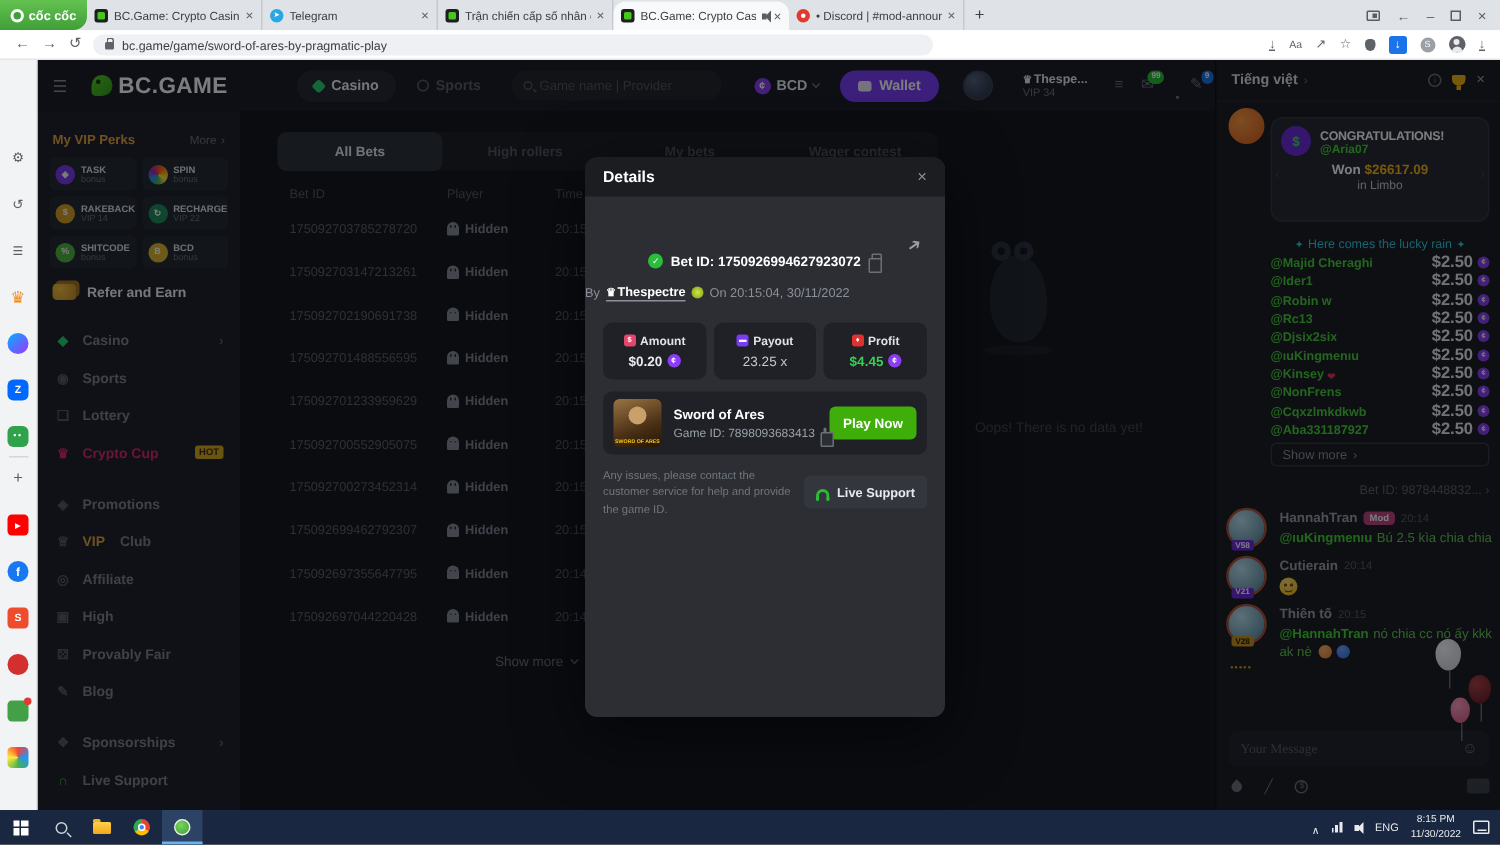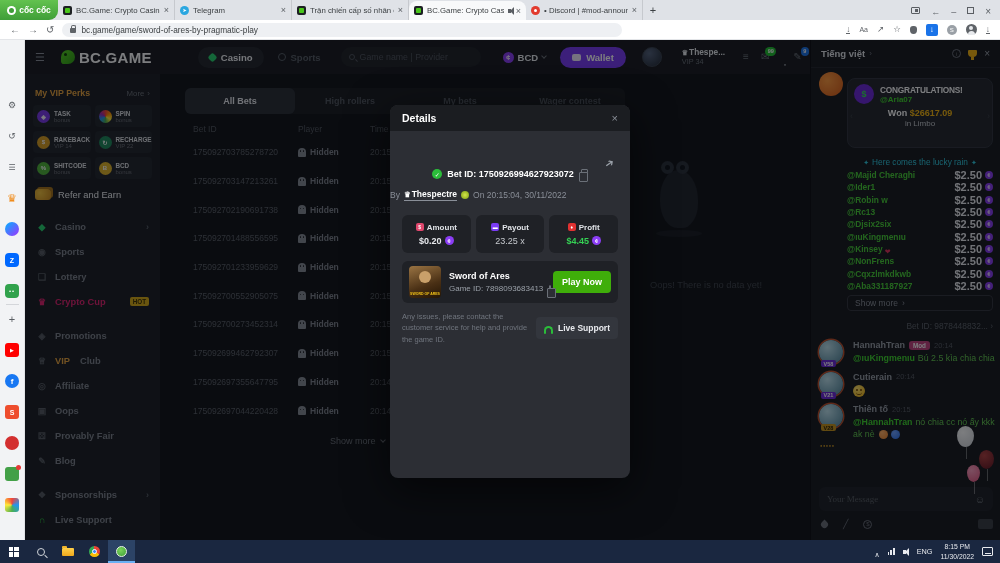--- a/index.html
+++ b/index.html
@@ -135,21 +135,21 @@
 .perk.spin .pi{background:conic-gradient(#f44336,#ff9800,#ffeb3b,#4caf50,#2196f3,#9c27b0,#f44336)}
 .perk.rake .pi{background:#d9a023}.perk.rake .pi::before{content:"$"}
 .perk.rech .pi{background:#1f8a5b}.perk.rech .pi::before{content:"↻"}
 .perk.shit .pi{background:#51b53a}.perk.shit .pi::before{content:"%"}
 .perk.bcd .pi{background:#e0b429}.perk.bcd .pi::before{content:"B"}
 .ptxt{display:flex;flex-direction:column;min-width:0}
 .pt{font-size:6.3px;font-weight:bold;color:#dfe2e6;white-space:nowrap}
 .ps{font-size:6px;color:#6b7078;white-space:nowrap}
 .refer{margin:10px 2px 0;display:flex;align-items:center;gap:7px}
 .coins{width:16px;height:11px;background:radial-gradient(circle at 30% 35%,#f5c43d,#c8881b);border-radius:3px;box-shadow:2px -2px 0 #a8741a}
-.refer .t{color:#f1f3f6;font-weight:normal;font-size:9.3px}
+.refer .t{color:#f1f3f6;font-weight:bold;font-size:9.3px}
 .menu{margin-top:14px}
 .mi{display:flex;align-items:center;gap:7px;height:25px;padding:0 3px;color:#7e838c;font-size:9.3px;font-weight:bold}
 .mi .g{width:12px;text-align:center;font-size:9px;color:#565b62;flex:none}
 .mi .lbl{flex:1;white-space:nowrap;overflow:hidden}
 .mi .acc{color:#e8a33d;margin-right:3px}
 .mi .chev{color:#565b62;font-size:9px}.mi .chev::before{content:"›"}
 .mi.casino .g{color:#27d26d}
 .mi.hot .lbl{color:#e0226e}
 .mi.hot .g{color:#e0226e}
 .hotb{background:#d7ab15;color:#3b2e00;font-size:6.3px;font-weight:bold;border-radius:2px;padding:1px 3px;flex:none}
@@ -588,21 +588,21 @@
           <div class="mi">
             <span class="g">◎</span>
 
             <span class="lbl">Affiliate</span>
 
           </div>
 
           <div class="mi">
             <span class="g">▣</span>
 
-            <span class="lbl">Oops</span>
+            <span class="lbl">High</span>
 
           </div>
 
           <div class="mi">
             <span class="g">⚄</span>
 
             <span class="lbl">Provably Fair</span>
 
           </div>
 

